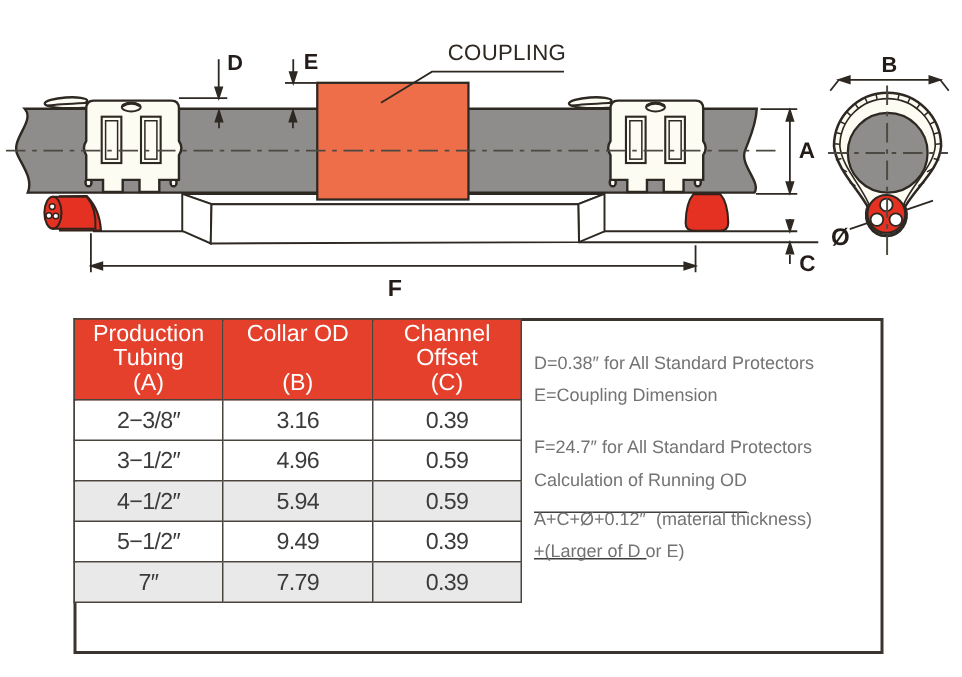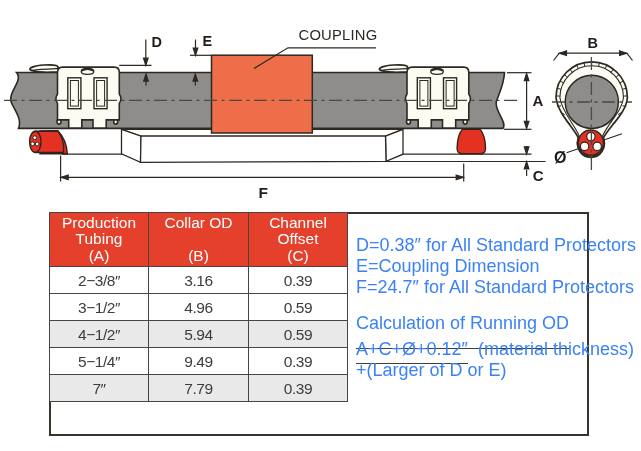--- a/index.html
+++ b/index.html
@@ -7,21 +7,21 @@
 #stage{position:relative;width:641px;height:451px;background:#fff;overflow:hidden;
  font-family:"Liberation Sans",sans-serif;}
 #draw{position:absolute;left:0;top:0;}
 #box{position:absolute;left:49px;top:212px;width:540px;height:224px;border:2px solid #3a342f;}
 table{border-collapse:collapse;position:absolute;left:49px;top:212px;table-layout:fixed;}
 td,th{border:1.5px solid #4a443f;padding:0;text-align:center;vertical-align:middle;
  font-family:"Liberation Sans",sans-serif;}
 th{background:#e4402c;color:#fff;font-weight:normal;font-size:15.5px;line-height:16.6px;height:54px;}
 td{font-size:15.5px;letter-spacing:-0.45px;color:#3c3c3c;height:27.1px;background:#fff;padding-top:1px;}
 tr.g td{background:#e9e9e9;}
-.nt{position:absolute;font-size:18px;color:#3b82f6;white-space:nowrap;}
+.nt{position:absolute;font-size:12px;color:#737373;white-space:nowrap;}
 </style>
 </head>
 <body>
 <div id="stage">
 <svg id="draw" width="641" height="451" viewBox="0 0 641 451">
 <g stroke="#2e2823" stroke-width="1.6" fill="none">
 
  <path d="M16.5,72.5 C24,81 6,93 12,104 C16,112 22,120 18.5,128.4 L503,128.4 C507.5,121.5 493.5,110.5 496.5,101 C499.5,92.5 504,84 504.5,72.5 Z" fill="#8e8d8b"></path>
 
  <line x1="62" y1="154.2" x2="531.5" y2="154.2" stroke-width="1.3"></line>
@@ -182,30 +182,30 @@
           <td>3−1/2″</td>
           <td>4.96</td>
           <td>0.59</td>
         </tr>
 <tr class="g">
           <td>4−1/2″</td>
           <td>5.94</td>
           <td>0.59</td>
         </tr>
 <tr>
-          <td>5−1/4″</td>
+          <td>5−1/2″</td>
           <td>9.49</td>
           <td>0.39</td>
         </tr>
 <tr class="g">
           <td>7″</td>
           <td>7.79</td>
           <td>0.39</td>
         </tr>
 </tbody>
     </table>
 <div class="nt" style="left:356px;top:235.2px;">D=0.38″&nbsp;for All Standard Protectors</div>
 <div class="nt" style="left:356px;top:255.8px;">E=Coupling Dimension</div>
-<div class="nt" style="left:356px;top:277px;">F=24.7″&nbsp;for All Standard Protectors</div>
+<div class="nt" style="left:356px;top:291px;">F=24.7″&nbsp;for All Standard Protectors</div>
 <div class="nt" style="left:356px;top:313.1px;border-bottom:1.3px solid #3f3f3f;padding-bottom:14px;">Calculation of Running OD</div>
-<div class="nt" style="left:356px;top:339.3px;"><span style="border-bottom:1px solid #3f3f3f;padding-bottom:4px;">A+C+Ø+0.12″</span>&nbsp;&nbsp;(material thickness)</div>
+<div class="nt" style="left:356px;top:339.3px;"><span style="border-bottom:1px solid #3f3f3f;padding-bottom:19px;">A+C+Ø+0.12″</span>&nbsp;&nbsp;(material thickness)</div>
 <div class="nt" style="left:356px;top:359.9px;text-align:right;">+(Larger of D or E)</div>
 </div>
 
 </body></html>

